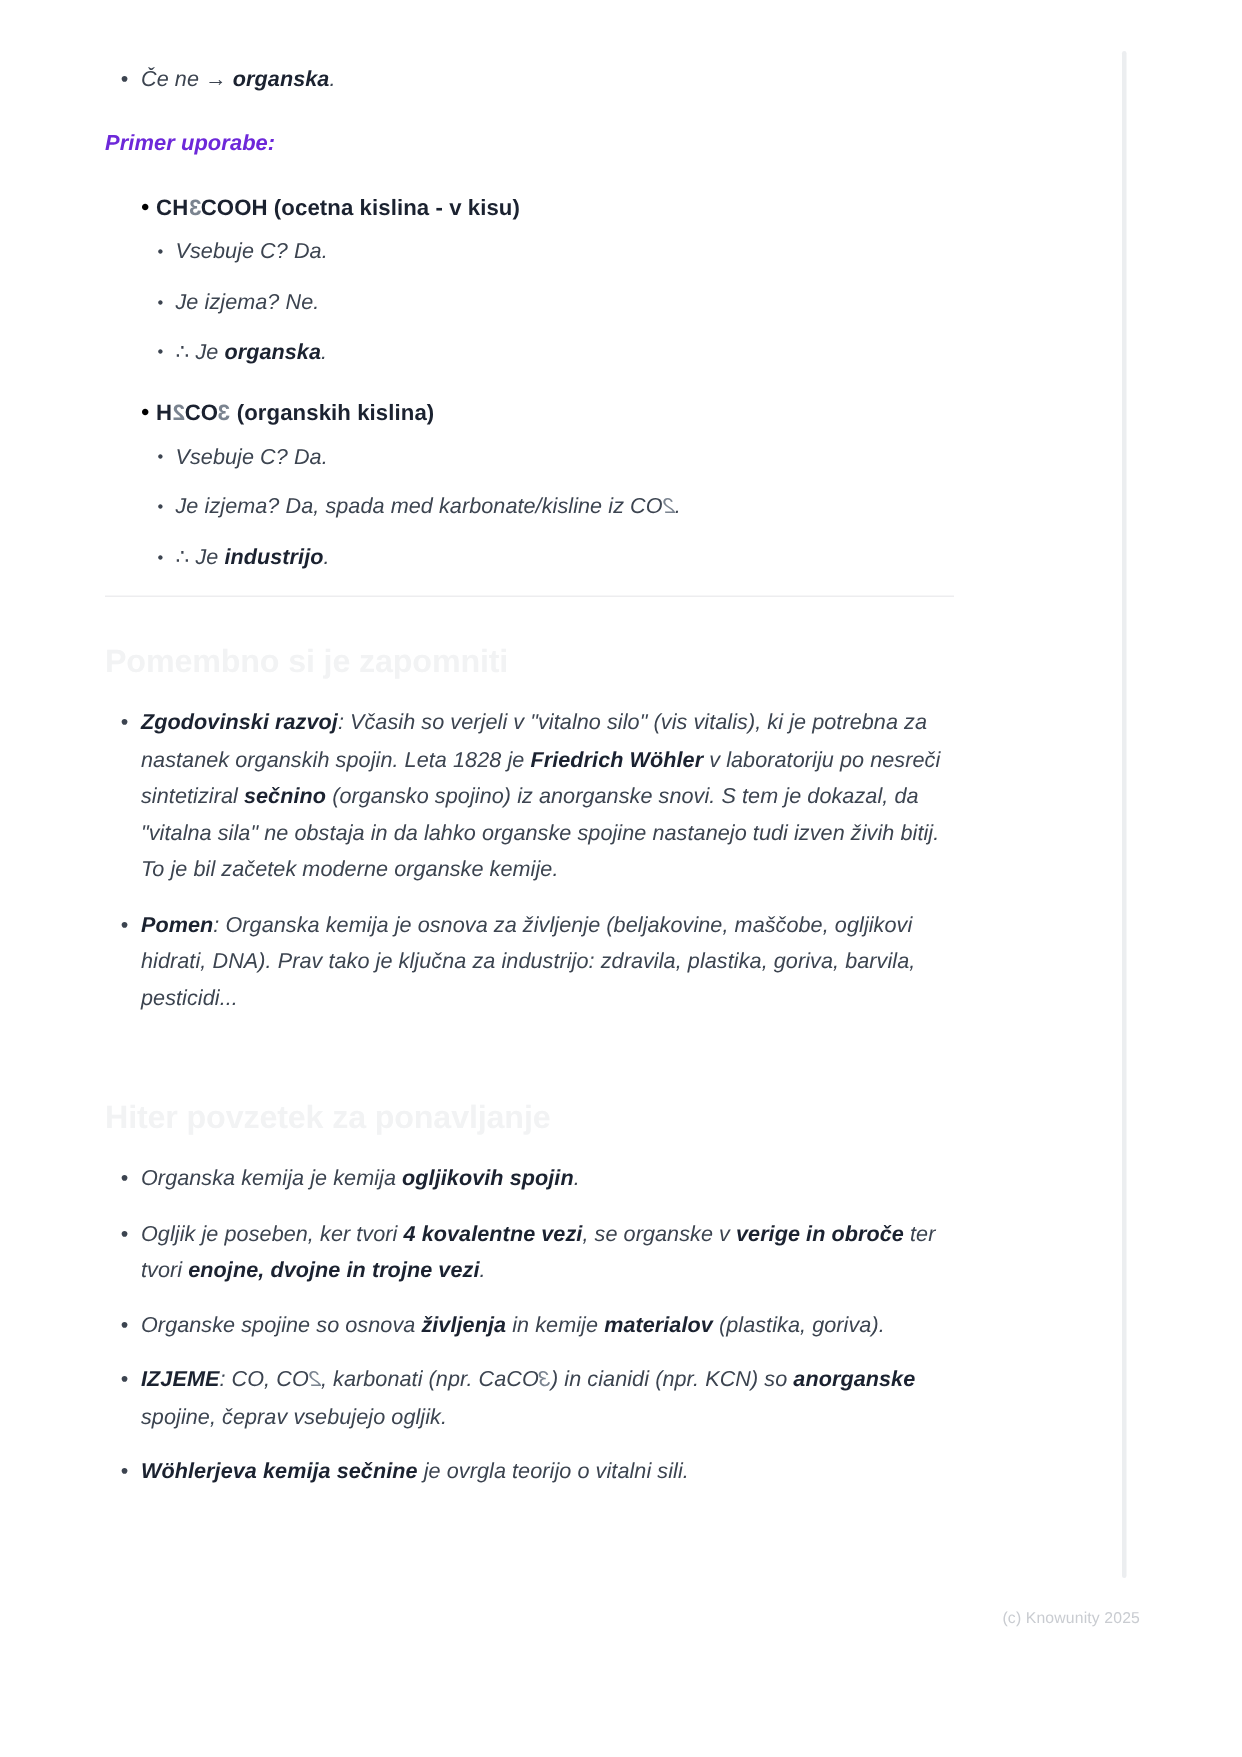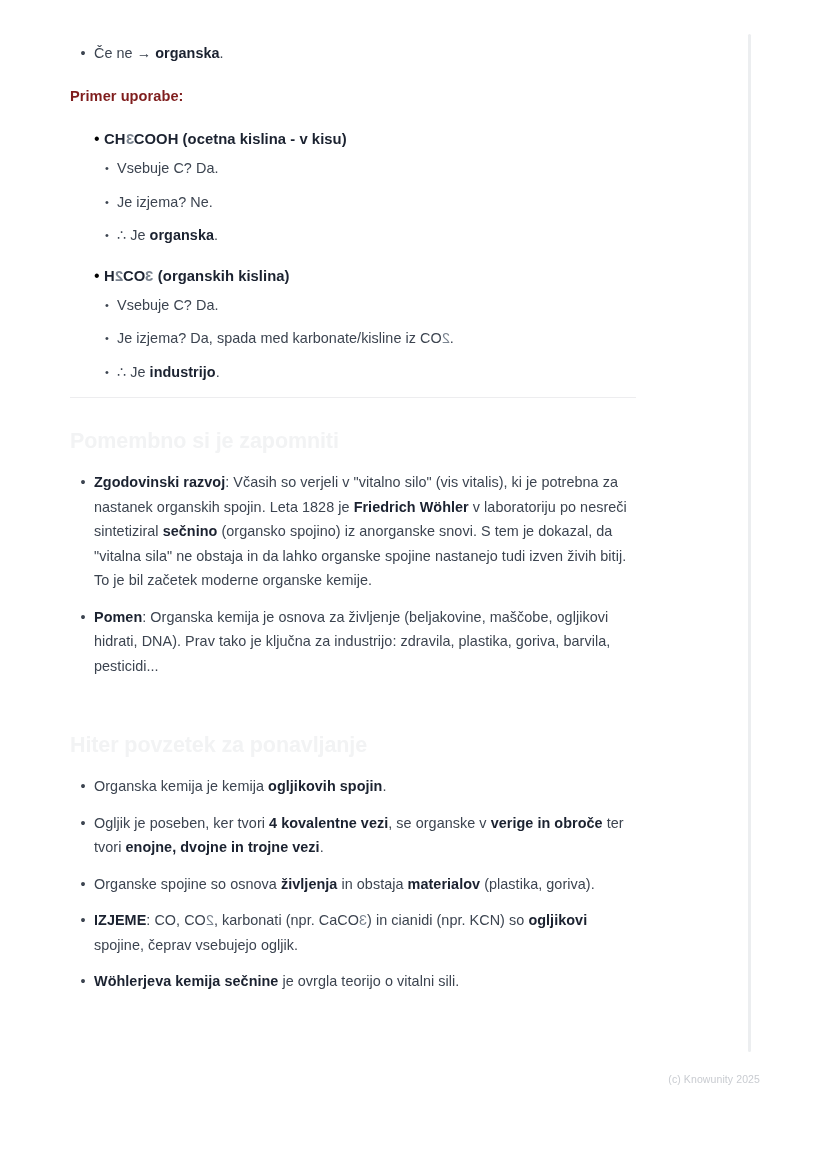--- a/index.html
+++ b/index.html
@@ -29,20 +29,21 @@
     top: 0;
     width: 566px;
   }
 
   
   .txt {
     color: #3c4450;
     font-size: 14.4px;
     line-height: 24.5px;
     letter-spacing: 0.05px;
+    font-style: italic;
   }
   b, .b {
     color: #1b2230;
     font-weight: 700;
   }
 
   
   .sub {
     color: #7b8490;
     font-weight: inherit;
@@ -88,23 +89,23 @@
     padding-left: 47px;
     margin-bottom: 9px;
   }
   .lvl2 > li > .bullet {
     left: 30px;
     font-size: 11px;
   }
 
   
   .block-top      { position: absolute; left: 0;  top: 41px;  width: 566px; }
-  .subhead        { position: absolute; left: 0;  top: 85px;  color: #7f1d1d;
+  .subhead        { position: absolute; left: 0;  top: 85px;  color: #6d28d9;
                     font-size: 14.6px; font-weight: 700; line-height: 22px;
-                    letter-spacing: 0.05px; }
+                    letter-spacing: 0.05px; font-style: italic; }
   .examples       { position: absolute; left: 0;  top: 127px; width: 566px; }
 
   .example-group + .example-group { margin-top: 16px; }
   .example-head {
     position: relative;
     padding-left: 24px;
   }
   .example-head > .bullet { left: 6px; }
   .example-head .title {
     color: #1b2230;
@@ -256,26 +257,26 @@
           <span class="li-body txt"><span>Organska kemija je kemija </span><b>ogljikovih spojin</b><span>.</span></span>
         </li>
 
         <li>
           <span class="bullet">•</span>
           <span class="li-body txt"><span>Ogljik je poseben, ker tvori </span><b>4 kovalentne vezi</b><span>, se organske v </span><b>verige in obroče</b><span> ter tvori </span><b>enojne, dvojne in trojne vezi</b><span>.</span></span>
         </li>
 
         <li>
           <span class="bullet">•</span>
-          <span class="li-body txt"><span>Organske spojine so osnova </span><b>življenja</b><span> in obstaja </span><b>materialov</b><span> (plastika, goriva).</span></span>
-        </li>
-
-        <li>
-          <span class="bullet">•</span>
-          <span class="li-body txt"><b>IZJEME</b><span>: CO, CO</span><span class="sub">2</span><span>, karbonati (npr. CaCO</span><span class="sub">3</span><span>) in cianidi (npr. KCN) so </span><b>ogljikovi</b><span> spojine, čeprav vsebujejo ogljik.</span></span>
+          <span class="li-body txt"><span>Organske spojine so osnova </span><b>življenja</b><span> in kemije </span><b>materialov</b><span> (plastika, goriva).</span></span>
+        </li>
+
+        <li>
+          <span class="bullet">•</span>
+          <span class="li-body txt"><b>IZJEME</b><span>: CO, CO</span><span class="sub">2</span><span>, karbonati (npr. CaCO</span><span class="sub">3</span><span>) in cianidi (npr. KCN) so </span><b>anorganske</b><span> spojine, čeprav vsebujejo ogljik.</span></span>
         </li>
 
         <li>
           <span class="bullet">•</span>
           <span class="li-body txt"><b>Wöhlerjeva kemija sečnine</b><span> je ovrgla teorijo o vitalni sili.</span></span>
         </li>
 
       </ul>
     </div>
 

